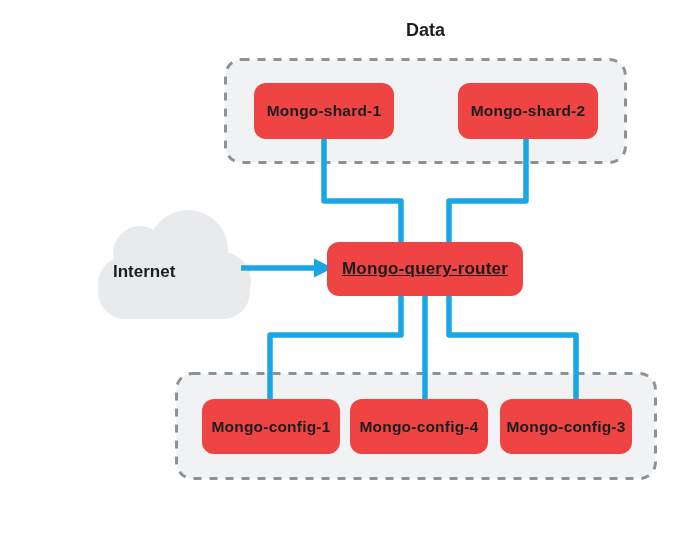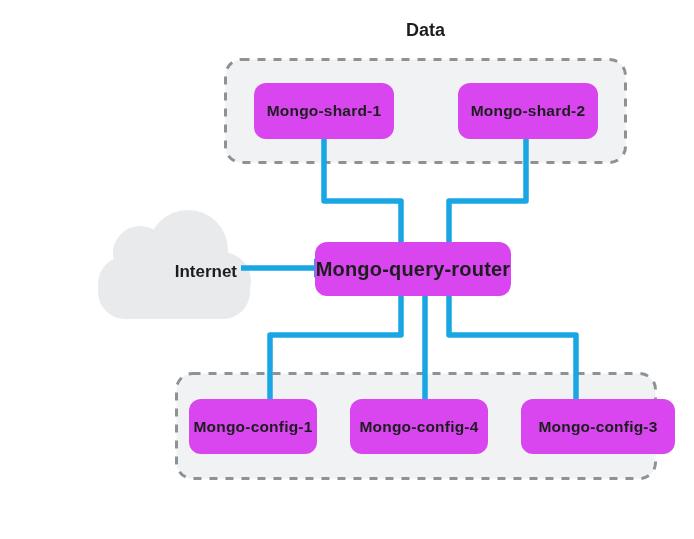--- a/index.html
+++ b/index.html
@@ -7,54 +7,54 @@
     width: 694px; height: 539px;
     background: #ffffff;
     font-family: "Liberation Sans", "DejaVu Sans", sans-serif;
     position: relative;
     overflow: hidden;
   }
   .canvas { position: absolute; left: 0; top: 0; width: 694px; height: 539px; margin-left: 35px; }
   svg.layer { position: absolute; left: 0; top: 0; }
   .node {
     position: absolute;
-    background: #d946ef;
+    background: #ef4444;
     border-radius: 12px;
     display: flex;
     align-items: center;
     justify-content: center;
     font-weight: 700;
     font-size: 15.5px;
     color: #1d1d1f;
     letter-spacing: 0.2px;
     z-index: 3;
   }
   .group-label {
     position: absolute;
     text-align: center;
     font-weight: 700;
     font-size: 18px;
     color: #1d1d1f;
     z-index: 3;
   }
   .cloud-label {
     position: absolute;
-    text-align: right;
+    text-align: left;
     font-weight: 700;
     font-size: 17px;
     color: #1d1d1f;
     z-index: 3;
   }
   
   #node-shard-1  { left: 219px; top: 83px;  width: 140px; height: 56px; }
   #node-shard-2  { left: 423px; top: 83px;  width: 140px; height: 56px; text-align: right; }
-  #node-router   { left: 280px; top: 242px; width: 196px; height: 54px; font-size: 20px; }
-  #node-config-1 { left: 154px; top: 399px; width: 128px; height: 55px; }
+  #node-router   { left: 292px; top: 242px; width: 196px; height: 54px; font-size: 17px; text-decoration: underline; }
+  #node-config-1 { left: 167px; top: 399px; width: 138px; height: 55px; }
   #node-config-2 { left: 315px; top: 399px; width: 138px; height: 55px; }
-  #node-config-3 { left: 486px; top: 399px; width: 154px; height: 55px; }
+  #node-config-3 { left: 465px; top: 399px; width: 132px; height: 55px; }
   #label-data          { left: 189px; top: 20px;  width: 403px; }
   #label-configuration { left: 141px; top: 487px; width: 480px; }
   #label-internet      { left: 78px;  top: 262px; width: 124px; }
 </style>
 </head>
 <body>
 
 <div class="canvas">
 
   <svg class="layer" width="694" height="539" viewBox="0 0 694 539">

